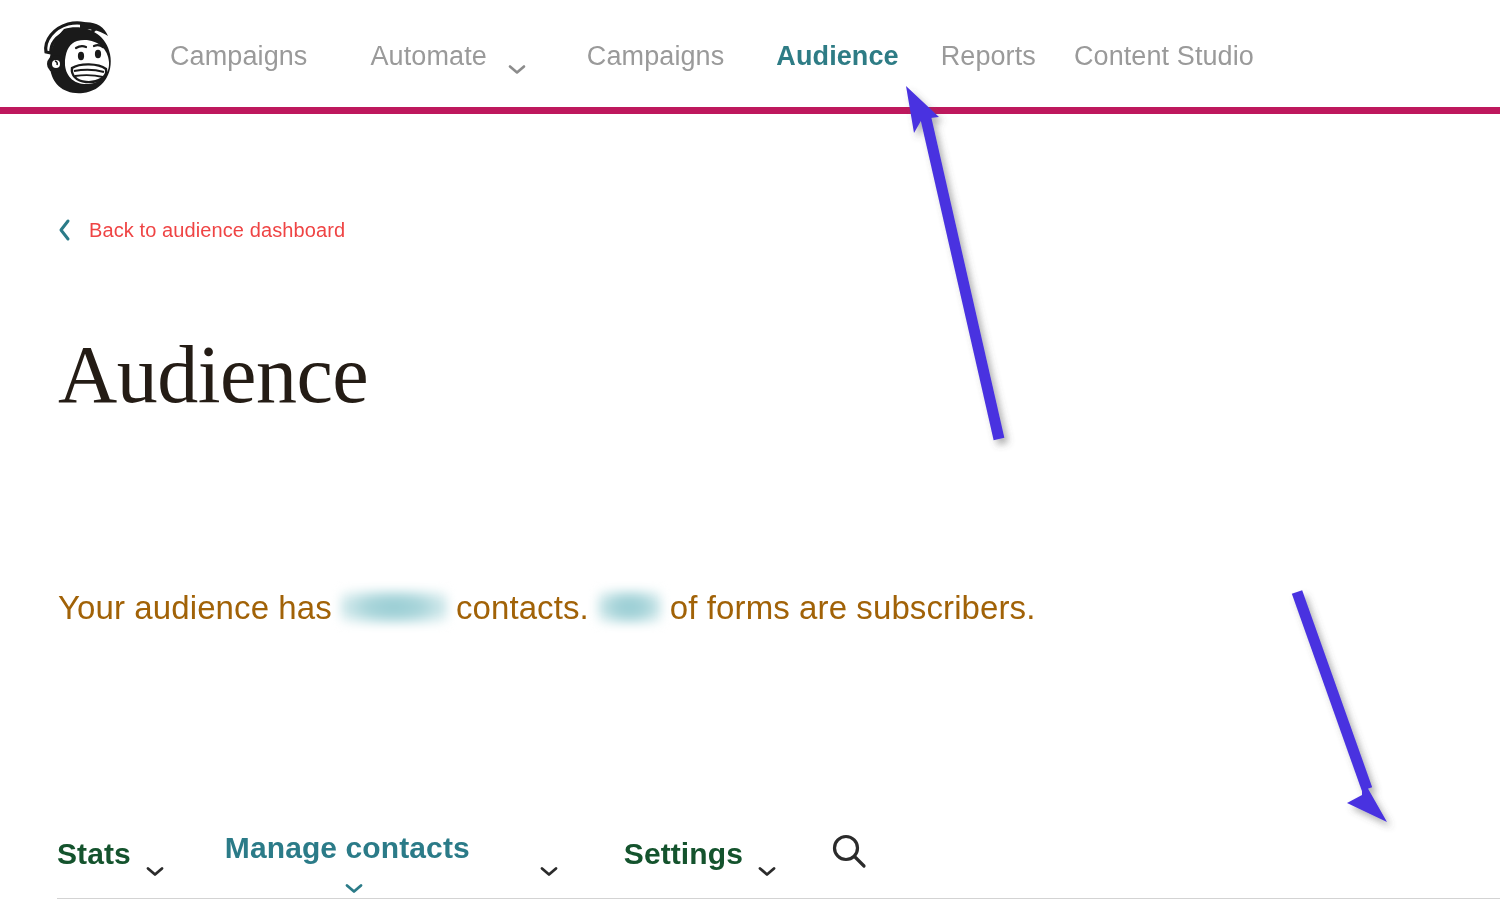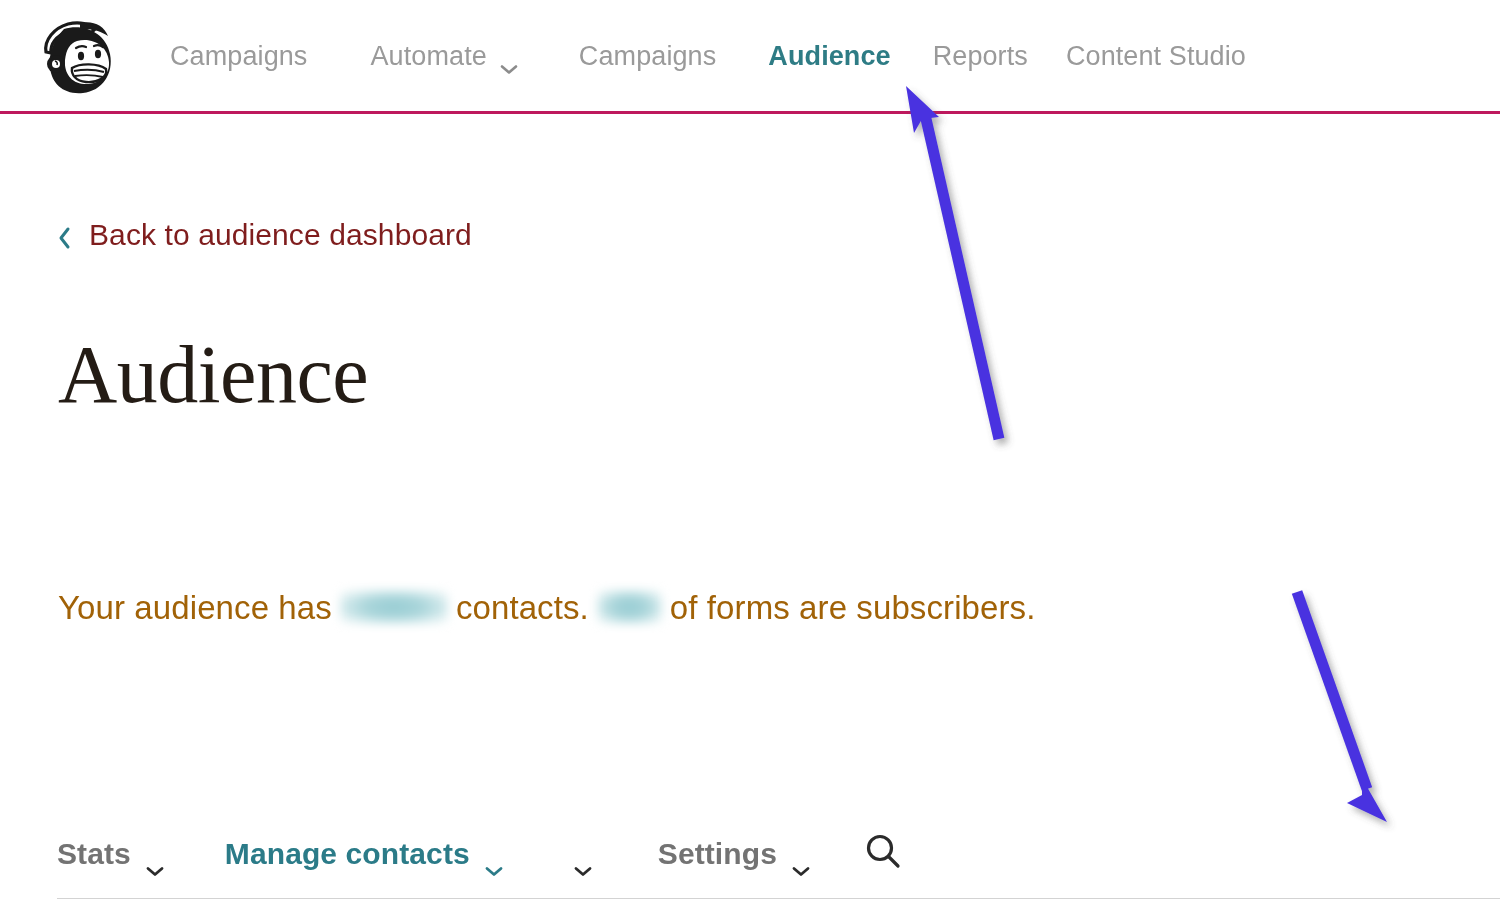--- a/index.html
+++ b/index.html
@@ -16,21 +16,21 @@
     -webkit-font-smoothing: antialiased;
     position: relative;
   }
 
   
   .topnav {
     position: absolute;
     left: 0; top: 0;
     width: 1500px;
     height: 114px;
-    border-bottom: 3px solid #be185d;
+    border-bottom: 7px solid #be185d;
     display: flex;
     align-items: center;
   }
 
   .logo {
     position: absolute;
     left: 28px;
     top: 12px;
     width: 100px;
     height: 92px;
@@ -49,21 +49,21 @@
   .nav-item {
     font-size: 27px;
     color: #9a9a9a;
     letter-spacing: 0.1px;
     display: flex;
     align-items: center;
     white-space: nowrap;
     cursor: pointer;
   }
 
-  .nav-item.with-caret { gap: 12px; text-align: right; }
+  .nav-item.with-caret { gap: 20px; text-align: right; }
 
   .nav-gap-1 { margin-right: 63px; }
   .nav-gap-2 { margin-right: 60px; }
   .nav-gap-3 { margin-right: 52px; }
   .nav-gap-4 { margin-right: 42px; }
   .nav-gap-5 { margin-right: 38px; }
 
   .nav-item.active {
     color: #2e7c85;
     font-weight: bold;
@@ -79,22 +79,22 @@
 
   
   .content { position: absolute; left: 0; top: 114px; width: 1500px; }
 
   .back-link {
     position: absolute;
     left: 57px;
     top: 104px;
     display: flex;
     align-items: center;
-    color: #7f1d1d;
-    font-size: 30px;
+    color: #ef4444;
+    font-size: 20px;
     letter-spacing: 0.1px;
     cursor: pointer;
     white-space: nowrap;
   }
 
   .back-chev {
     width: 16px;
     height: 24px;
     margin-right: 16px;
     display: inline-block;
@@ -146,29 +146,29 @@
     top: 823px;
     width: 1500px;
     height: 62px;
     display: flex;
     align-items: center;
   }
 
   .tb-item {
     font-size: 30px;
     font-weight: bold;
-    color: #737373;
+    color: #14532d;
     display: flex;
     align-items: center;
     white-space: nowrap;
     cursor: pointer;
     letter-spacing: 0.1px;
   }
 
-  .tb-item.teal { color: #2b7b88; }
+  .tb-item.teal { color: #2b7b88; flex-direction: column; }
   .tb-item .caret { margin-left: 14px; top: 3px; }
 
   .tb-gap-1 { margin-right: 60px; }
   .tb-gap-2 { margin-right: 55px; }
   .tb-gap-3 { margin-right: 65px; }
   .tb-gap-4 { margin-right: 50px; }
   .tb-gap-5 { margin-right: 50px; }
 
   .search-btn {
     width: 44px;

